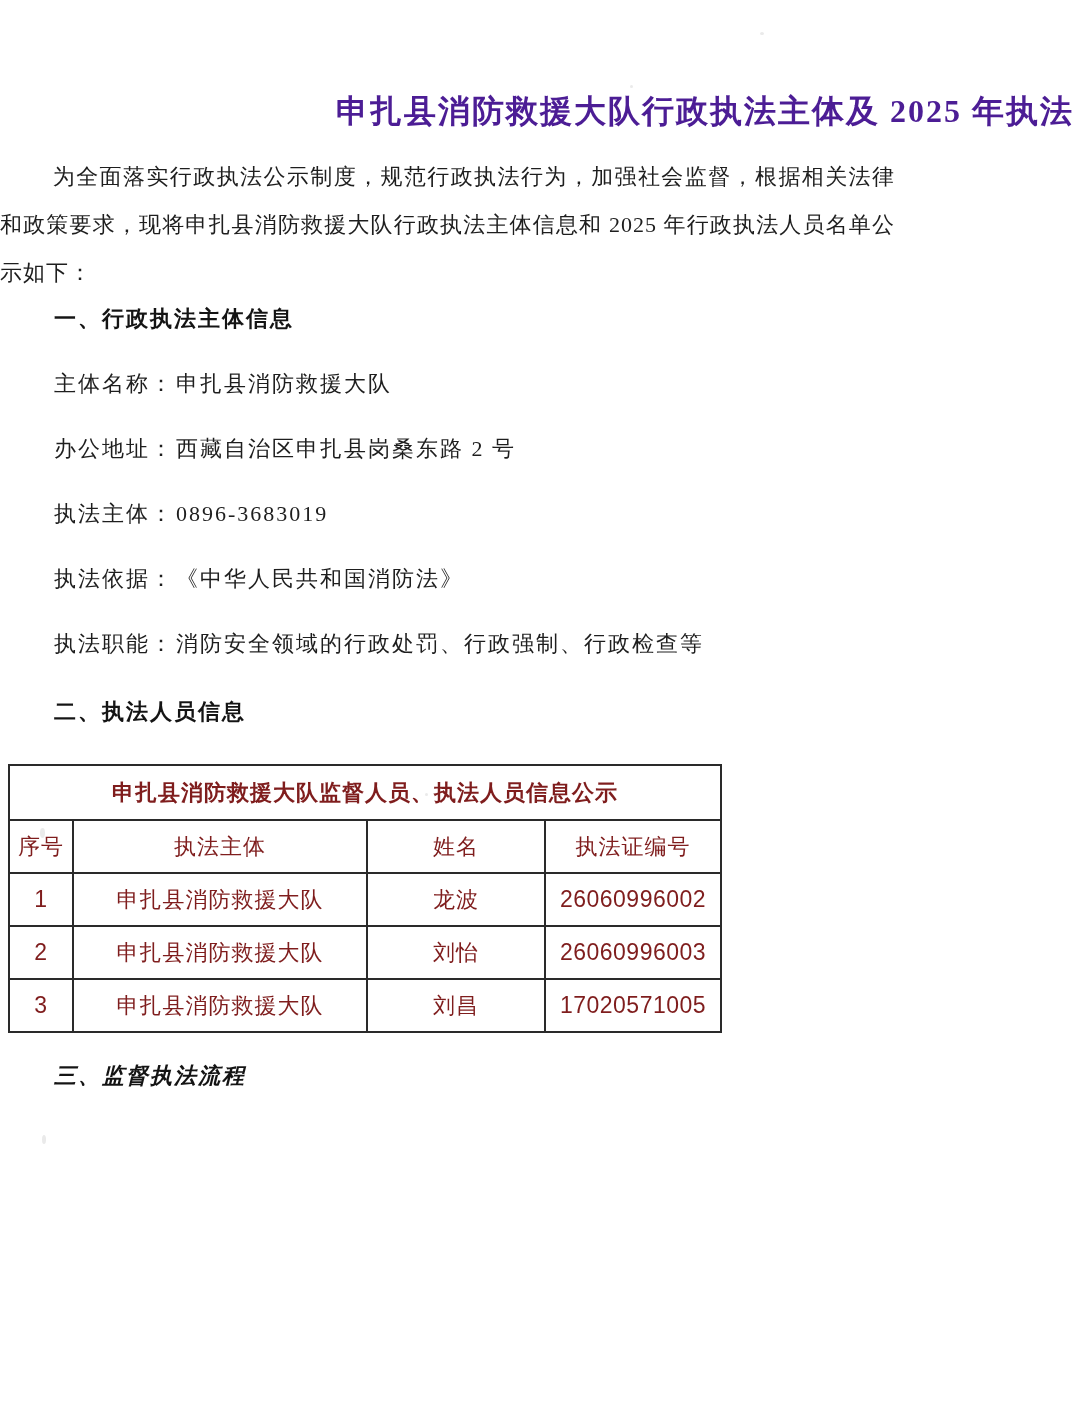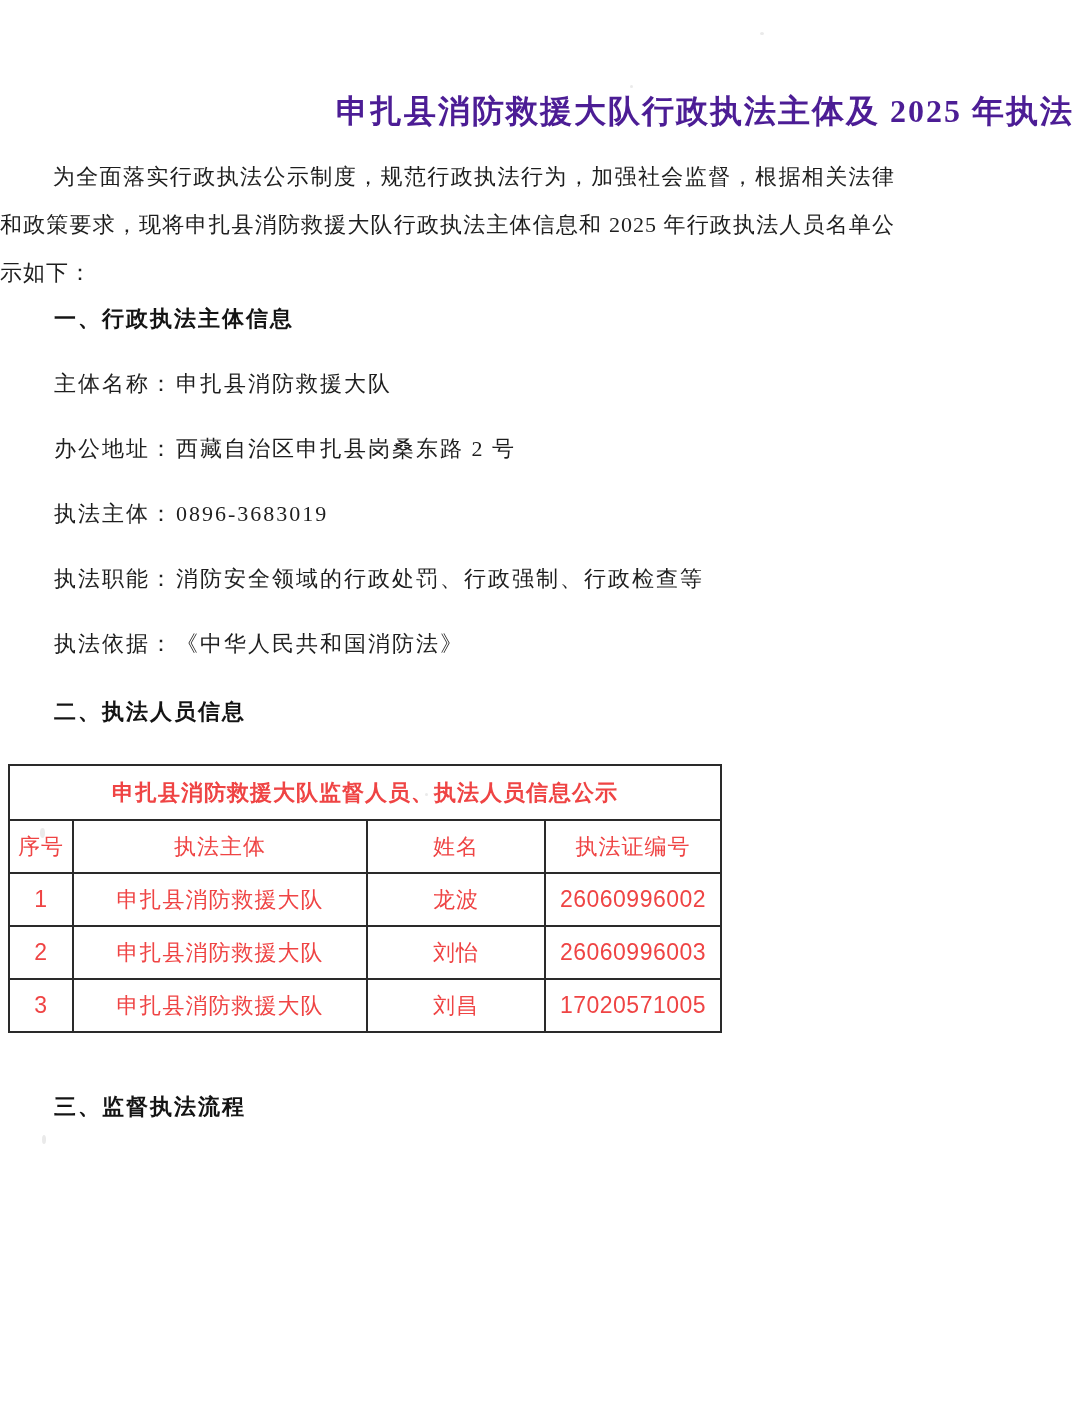--- a/index.html
+++ b/index.html
@@ -45,39 +45,39 @@
     font-family: "Liberation Sans", sans-serif;
     font-weight: bold;
     font-size: 22px;
     line-height: 28px;
     letter-spacing: 2px;
     color: #141414;
     padding-left: 54px;
   }
   .sec-heading.h1 { margin-top: 8px; }
   .sec-heading.h2 { margin-top: 40px; }
-  .sec-heading.h3 { margin-top: 60px; }
+  .sec-heading.h3 { margin-top: 29px; font-style: italic; }
   .field {
     margin-top: 37px;
     font-size: 22px;
     line-height: 28px;
     letter-spacing: 2px;
     padding-left: 54px;
     color: #1e1e1e;
     white-space: nowrap;
   }
   .field .field-value { margin-left: 2px; }
   .info-table {
     margin-top: 38px;
     margin-left: 8px;
     width: 712px;
     border-collapse: collapse;
     table-layout: fixed;
     font-family: "Liberation Sans", sans-serif;
-    color: #ef4444;
+    color: #7f1d1d;
   }
   .info-table col.c-no    { width: 64px;  }
   .info-table col.c-org   { width: 294px; }
   .info-table col.c-name  { width: 178px; }
   .info-table col.c-cert  { width: 176px; }
   .info-table td, .info-table th {
     border: 2px solid #2a2a2a;
     text-align: center;
     vertical-align: middle;
     padding: 0;
@@ -122,24 +122,24 @@
     <div class="field">
       <span class="field-label">主体名称：</span><span class="field-value">申扎县消防救援大队</span>
     </div>
     <div class="field">
       <span class="field-label">办公地址：</span><span class="field-value">西藏自治区申扎县岗桑东路 2 号</span>
     </div>
     <div class="field">
       <span class="field-label">执法主体：</span><span class="field-value">0896-3683019</span>
     </div>
     <div class="field">
-      <span class="field-label">执法职能：</span><span class="field-value">消防安全领域的行政处罚、行政强制、行政检查等</span>
+      <span class="field-label">执法依据：</span><span class="field-value">《中华人民共和国消防法》</span>
     </div>
     <div class="field">
-      <span class="field-label">执法依据：</span><span class="field-value">《中华人民共和国消防法》</span>
+      <span class="field-label">执法职能：</span><span class="field-value">消防安全领域的行政处罚、行政强制、行政检查等</span>
     </div>
 
     <h2 class="sec-heading h2">二、执法人员信息</h2>
 
     <table class="info-table">
       <colgroup>
         <col class="c-no">
           <col class="c-org">
           <col class="c-name">
           <col class="c-cert">

